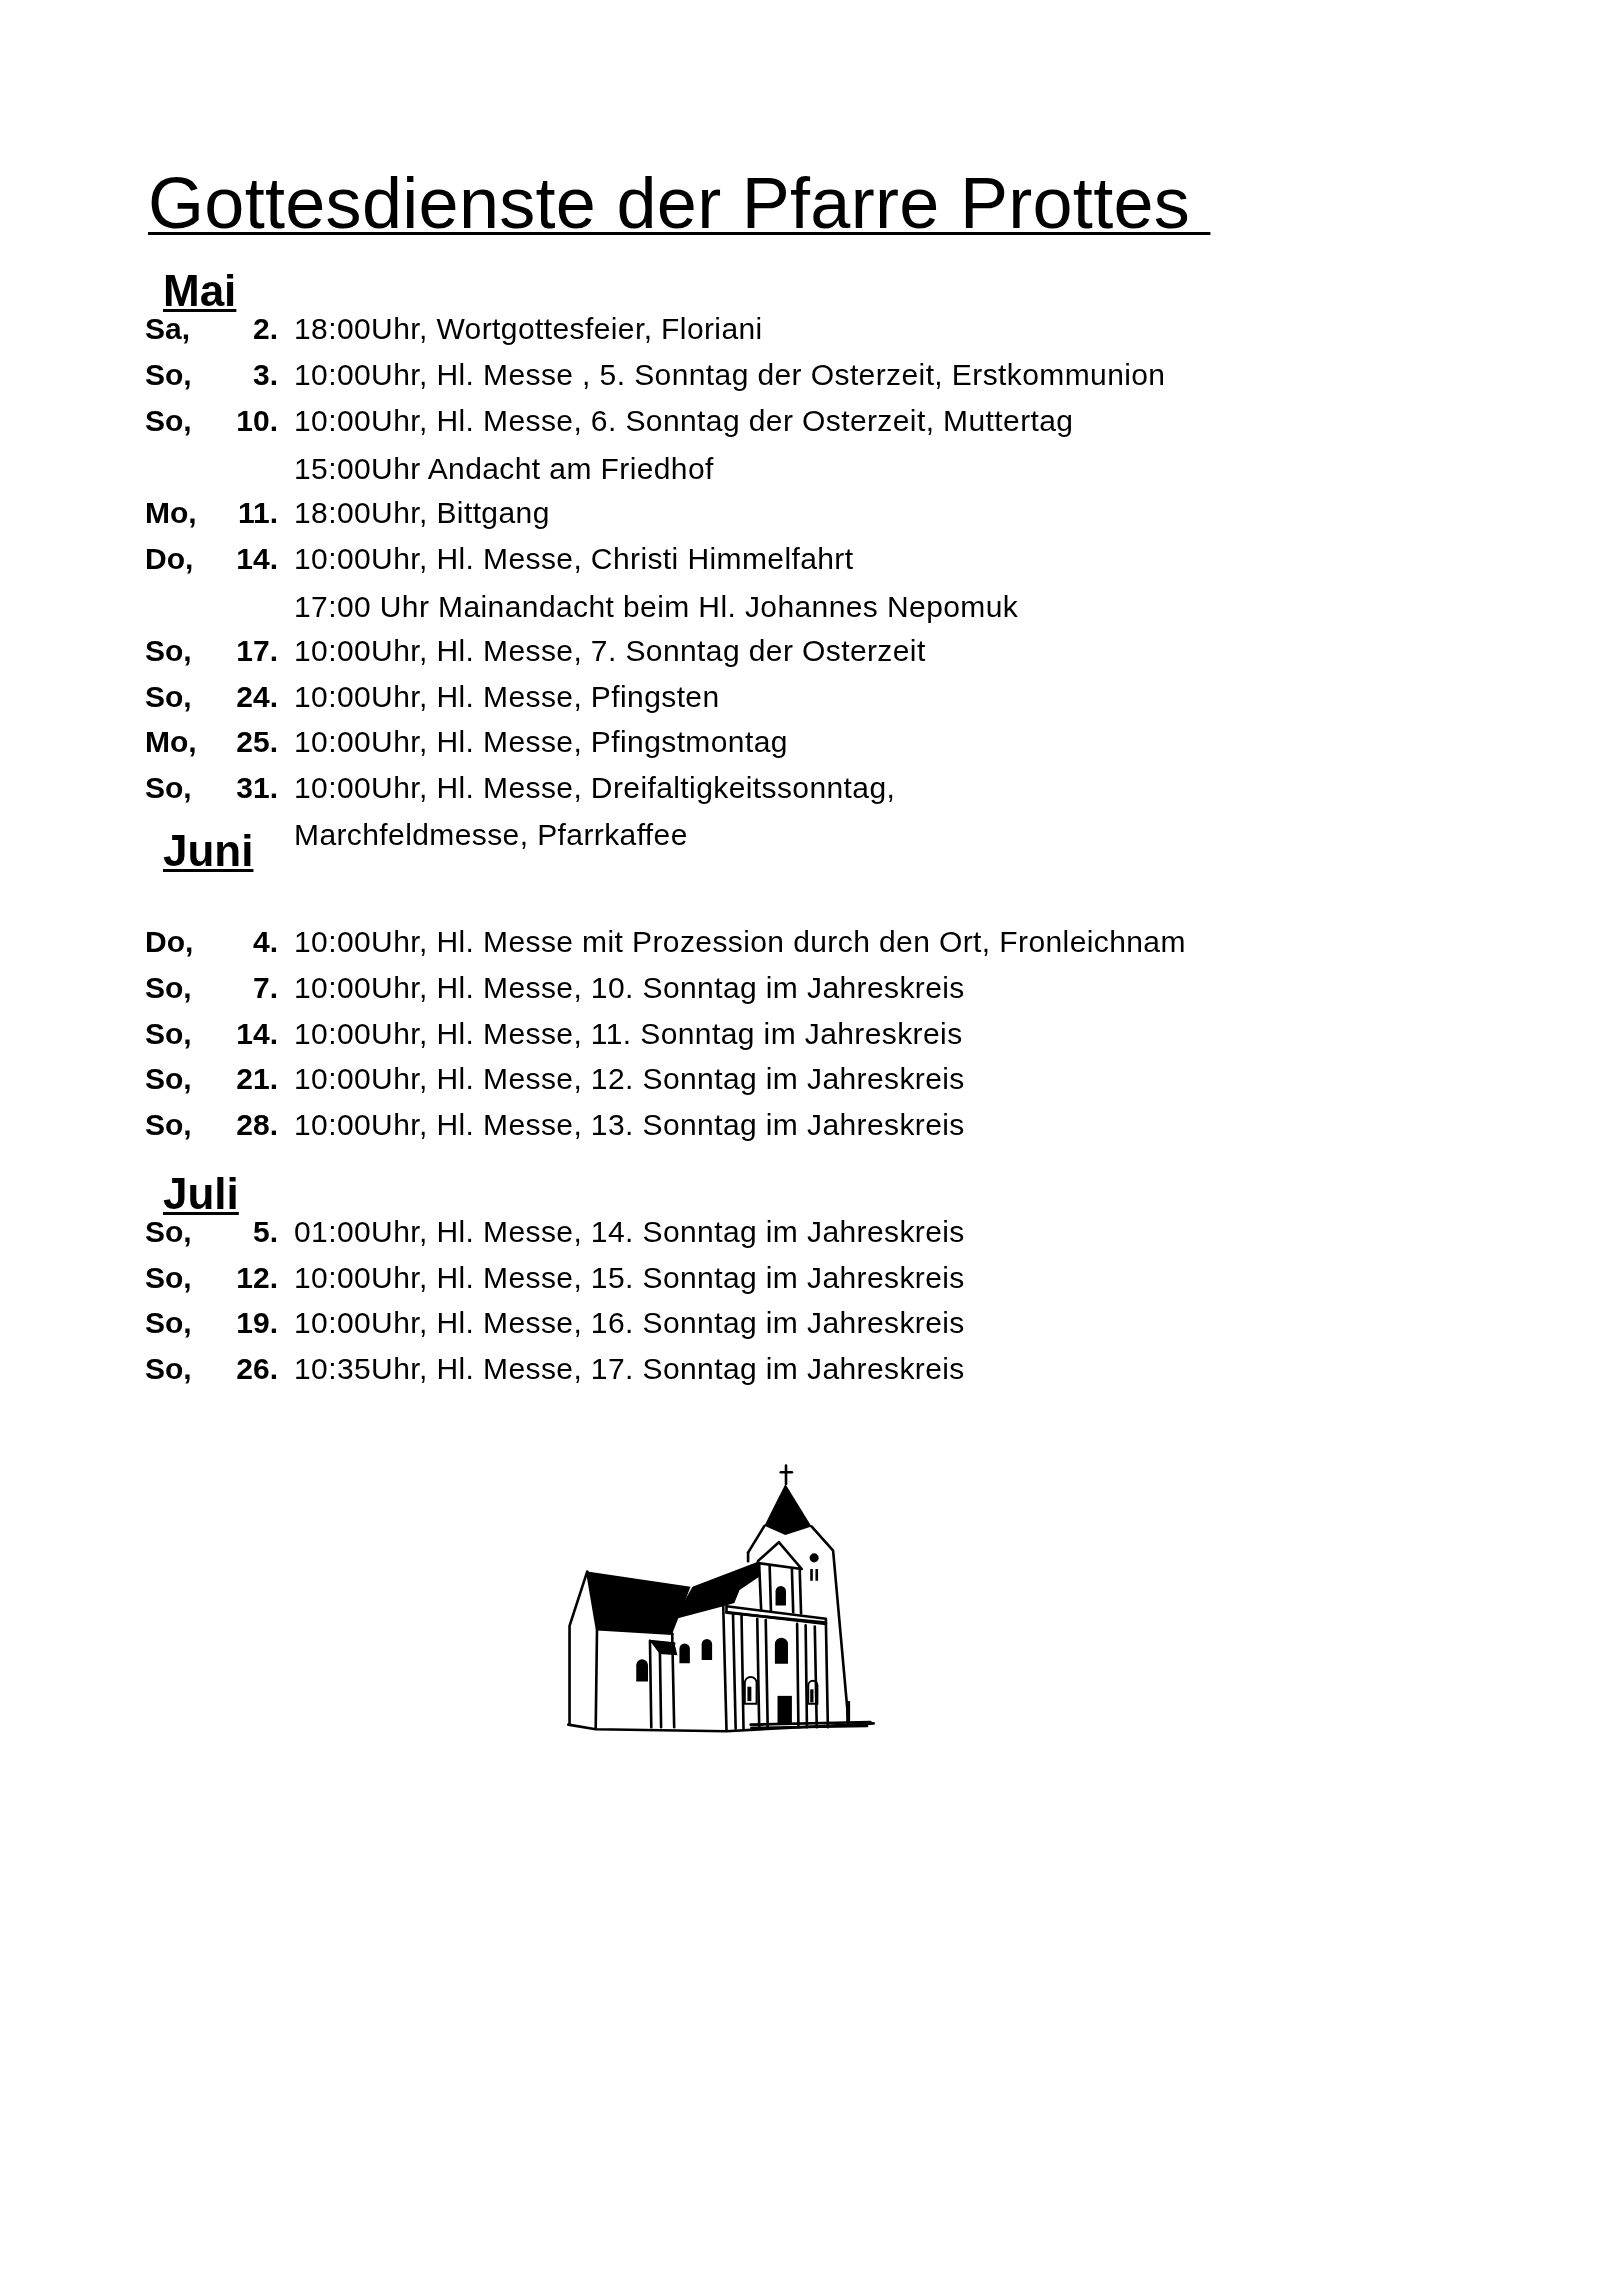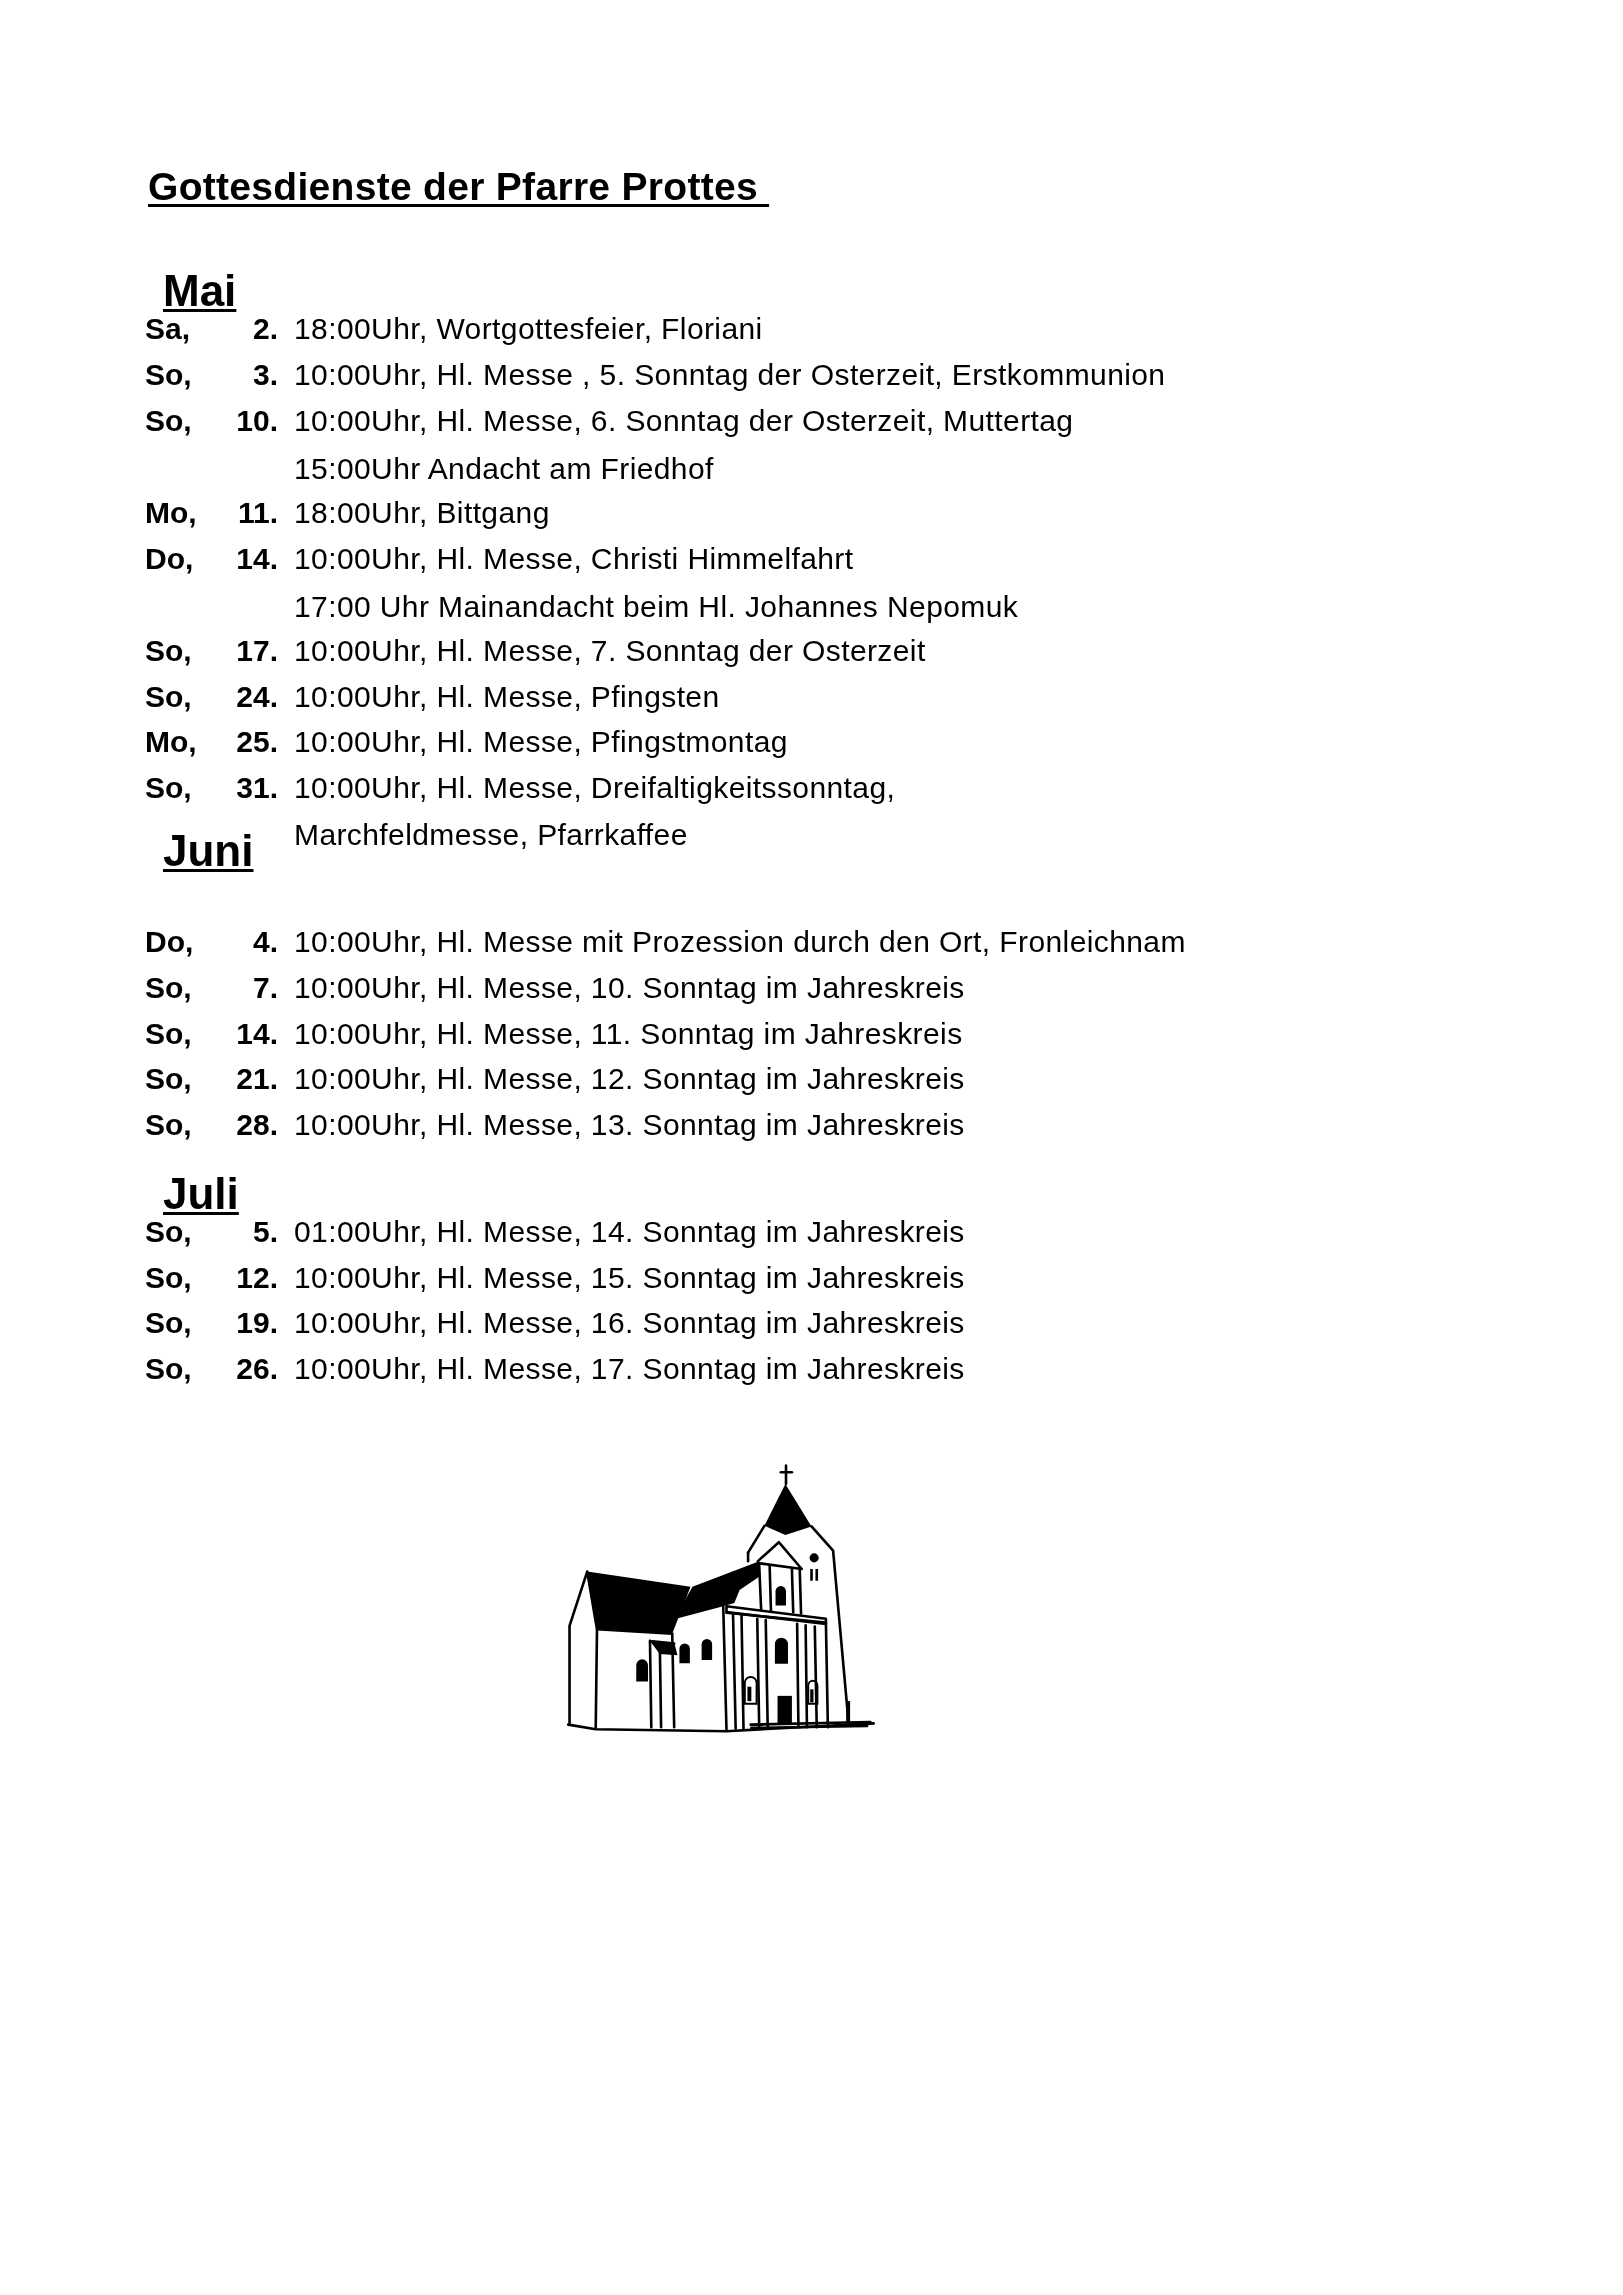--- a/index.html
+++ b/index.html
@@ -1,17 +1,17 @@
 <!DOCTYPE html>
 <html style="font-size:10.5px"><head>
 <meta charset="utf-8">
 <style>
   html, body { margin:0; padding:0; background:#ffffff; }
   body { width:1623px; height:2295px; position:relative; overflow:hidden; color:#000; font-family:"Liberation Sans", sans-serif; }
-  .page-title { position:absolute; left:148px; top:167px; font-size:39px; line-height:1; font-weight:bold; letter-spacing:0.3px; white-space:pre; text-decoration:underline; text-decoration-thickness:3.3px; text-underline-offset:3.9px; margin:0; }
+  .page-title { position:absolute; left:148px; top:167px; font-size:72px; line-height:1; font-weight:normal; letter-spacing:0.3px; white-space:pre; text-decoration:underline; text-decoration-thickness:3.3px; text-underline-offset:3.9px; margin:0; }
   .month { position:absolute; left:147px; font-size:44px; line-height:1; font-weight:bold; text-decoration:underline; text-decoration-thickness:2.6px; text-underline-offset:3.3px; margin:16px; }
   .row { position:absolute; left:145px; height:30px; font-size:30px; line-height:1; white-space:nowrap; }
   .row .wd { position:absolute; left:0; top:0; font-weight:bold; }
   .row .day { position:absolute; left:0; width:133px; top:0; text-align:right; font-weight:bold; }
   .row .txt { position:absolute; left:149px; top:0; letter-spacing:0.4px; }
   .church { position:absolute; left:563px; top:1459px; width:327px; height:288px; }
 </style>
 </head>
 <body>
 
@@ -112,21 +112,21 @@
   <span class="txt">10:00Uhr, Hl. Messe, 15. Sonntag im Jahreskreis</span>
 </div>
 <div class="row" style="top:1308px">
   <span class="wd">So,</span>
   <span class="day">19.</span>
   <span class="txt">10:00Uhr, Hl. Messe, 16. Sonntag im Jahreskreis</span>
 </div>
 <div class="row" style="top:1354px">
   <span class="wd">So,</span>
   <span class="day">26.</span>
-  <span class="txt">10:00Uhr, Hl. Messe, 17. Sonntag im Jahreskreis</span>
+  <span class="txt">10:35Uhr, Hl. Messe, 17. Sonntag im Jahreskreis</span>
 </div>
 
 <svg class="church" viewBox="860 2230 500 440" xmlns="http://www.w3.org/2000/svg">
   <g fill="none" stroke="#000" stroke-width="4" stroke-linejoin="round" stroke-linecap="round">
 
     <g>
       <line x1="1201" y1="2240" x2="1201" y2="2268"></line>
       <line x1="1193" y1="2250" x2="1210" y2="2250"></line>
     </g>
 

